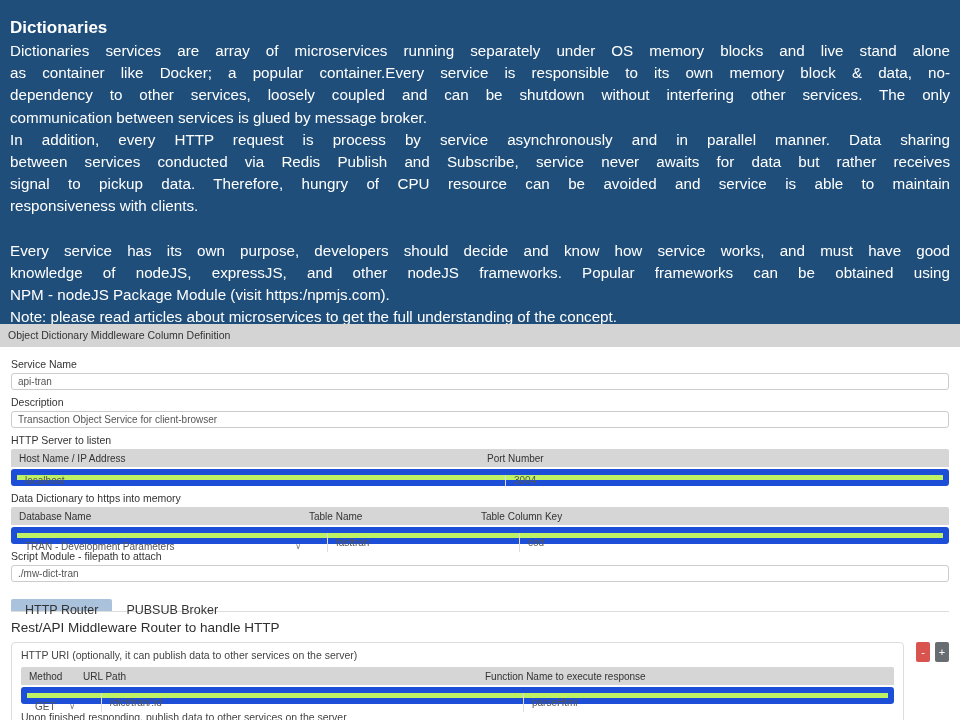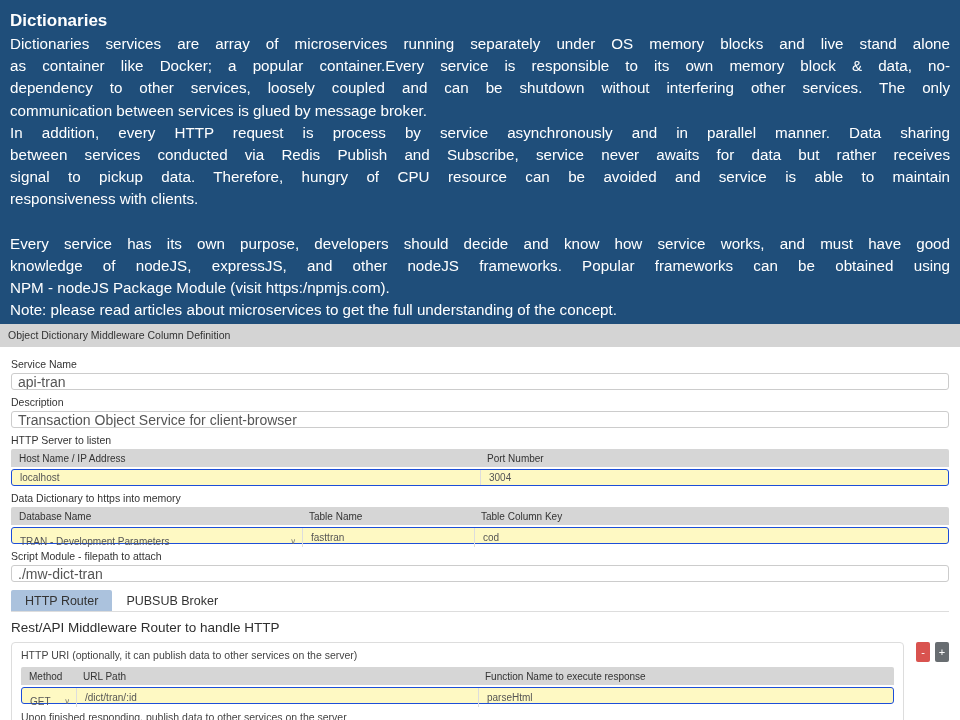--- a/index.html
+++ b/index.html
@@ -2,52 +2,52 @@
 <html><head>
 <meta charset="utf-8">
 <style>
   * { margin:0; padding:0; box-sizing:border-box; }
   html,body { background:#888; }
   .slide { position:relative; width:960px; height:720px; background:#fff;
            font-family:"Liberation Sans", sans-serif; overflow:hidden; margin:0 auto; }
 
   
   .banner { position:absolute; top:0; left:0; width:960px; height:324px;
-            background:#1f4e7a; color:#fff; padding:9px 10px 0 10px; }
+            background:#1f4e7a; color:#fff; padding:16px 10px 0 10px; }
   .banner-title { font-size:17px; font-weight:bold; line-height:24px; }
   .bline { font-size:15.2px; line-height:22.2px; text-align:justify; }
   .bline.stretch { text-align-last:justify; }
   .para.gap { margin-top:22px; }
 
   
   .form-area { position:absolute; top:324px; left:0; width:960px; bottom:0; background:#fff; color:#333; }
   .section-bar { height:23px; line-height:23px; background:#d4d4d4; font-size:10.5px;
                  padding-left:8px; color:#333; }
   .form-body { padding:0 11px; }
   .flabel { font-size:10.5px; color:#333; margin:7px 0 3px 0; line-height:11px; }
   .flabel.first { margin-top:12px; }
   .tinput { display:block; width:100%; height:17px; border:1px solid #ccc; border-radius:3px;
-            font-family:"Liberation Sans", sans-serif; font-size:14px; color:#555;
+            font-family:"Liberation Sans", sans-serif; font-size:10px; color:#555;
             padding:0 6px; background:#fff; }
 
   .tbl-head { display:grid; background:#d6d6d6; height:18px; align-items:center;
               font-size:10px; color:#333; border-radius:2px 2px 0 0; }
   .tbl-head > div { padding-left:8px; }
-  .tbl-row { display:grid; background:#fef9c3; height:17px; align-items:center; font-size:10px;
-             color:#555; border:1px solid #1d4ed8; border-radius:3px; margin-top:2px; }
+  .tbl-row { display:grid; background:#bef264; height:17px; align-items:center; font-size:10px;
+             color:#555; border:6px solid #1d4ed8; border-radius:3px; margin-top:2px;gap:20px; }
   .tbl-row > div { padding-left:8px; height:100%; display:flex; align-items:center; }
   .tbl-row > div + div { border-left:1px solid #ddd; }
   .cols-host { grid-template-columns:468px 1fr; }
   .cols-db   { grid-template-columns:290px 172px 1fr; }
   .selcell { display:flex; justify-content:space-between; align-items:center; padding-right:6px;margin-top:8px; }
   .chev { font-family:"DejaVu Sans", sans-serif; font-size:8px; color:#777; margin-left:4px; }
 
   
   .tabs { display:flex; margin-top:8px; border-bottom:1px solid #ddd; height:22px; }
-  .tab { font-size:12.5px; line-height:22px; padding:0 14px; color:#333; cursor:default; }
+  .tab { font-size:12.5px; line-height:22px; padding:0 14px; color:#333; cursor:default;margin-top:9px; }
   .tab.active { background:#abc2dd; border-radius:2px 2px 0 0; }
   .router-heading { font-size:13.5px; font-weight:normal; color:#2f2f2f; margin:8px 0 7px 0; }
 
   
   .panel-wrap { display:flex; align-items:flex-start; }
   .panel { width:893px; border:1px solid #ddd; border-radius:4px; padding:5px 9px 9px 9px; }
   .panel-actions { display:flex; gap:5px; margin-left:12px; }
   .abtn { width:14px; height:20px; border:none; border-radius:2px; color:#fff; font-size:11px;
           line-height:20px; text-align:center; font-family:"Liberation Sans", sans-serif; }
   .abtn.red { background:#d9534f; }

